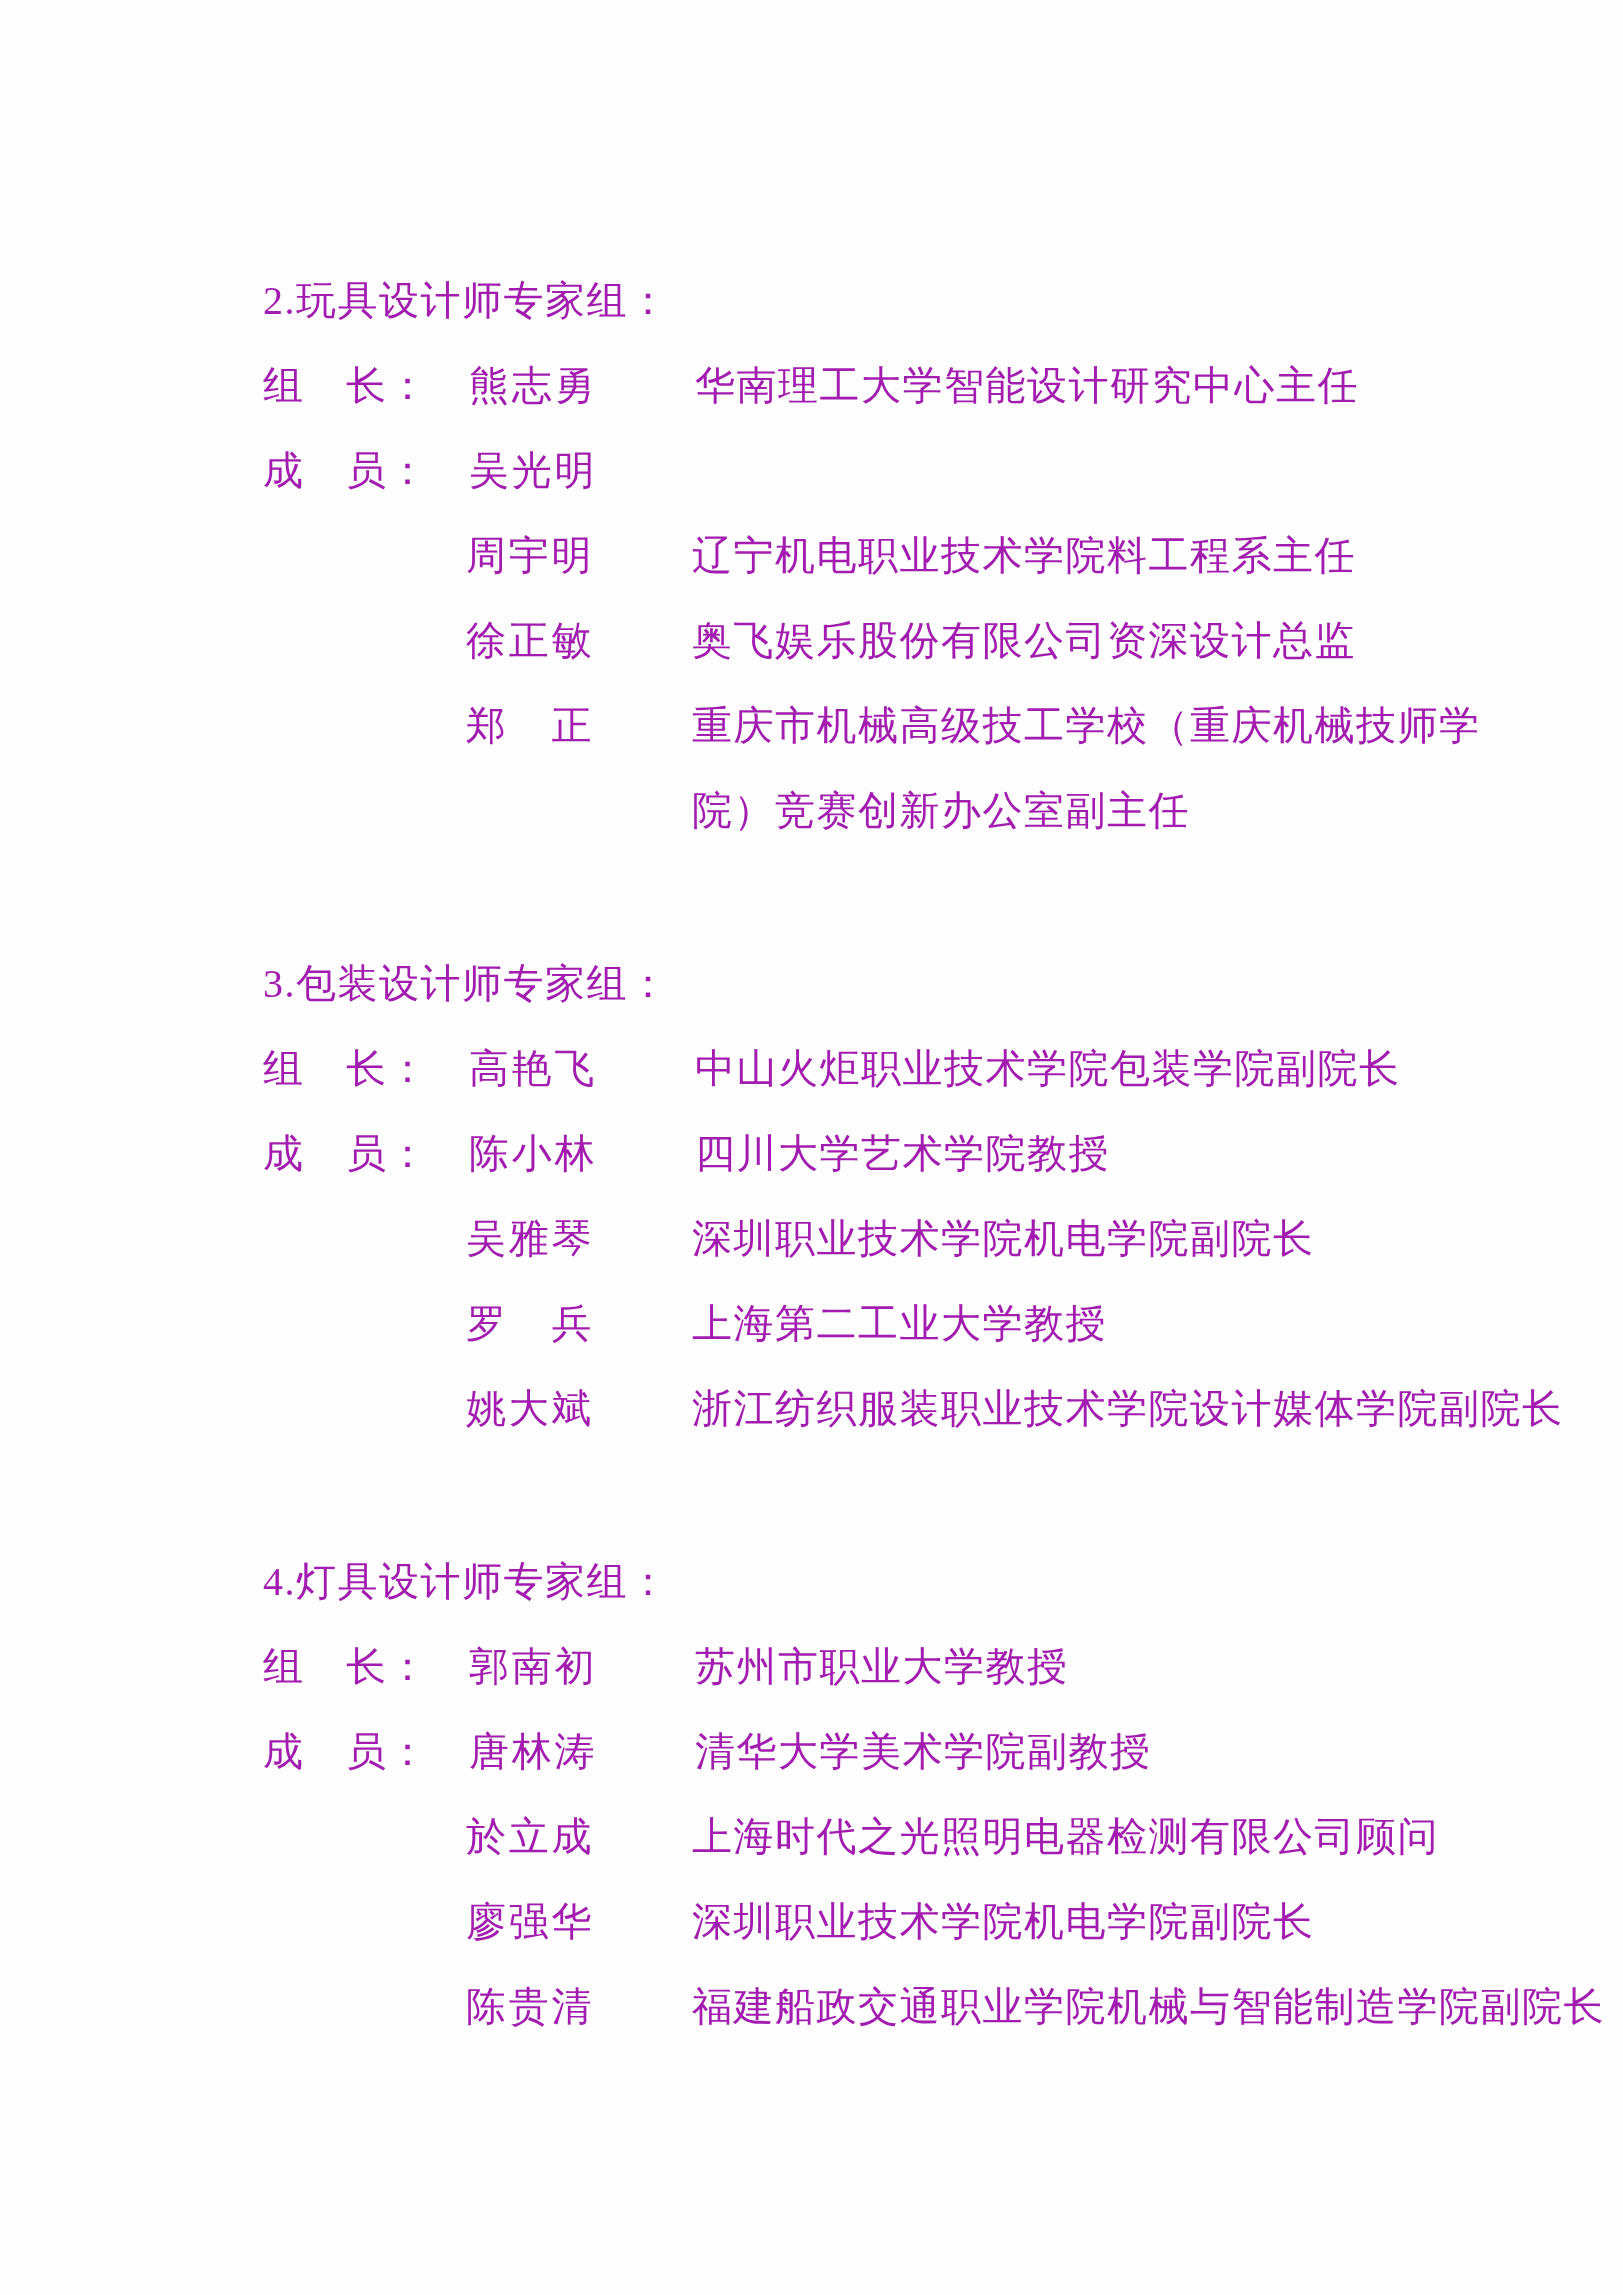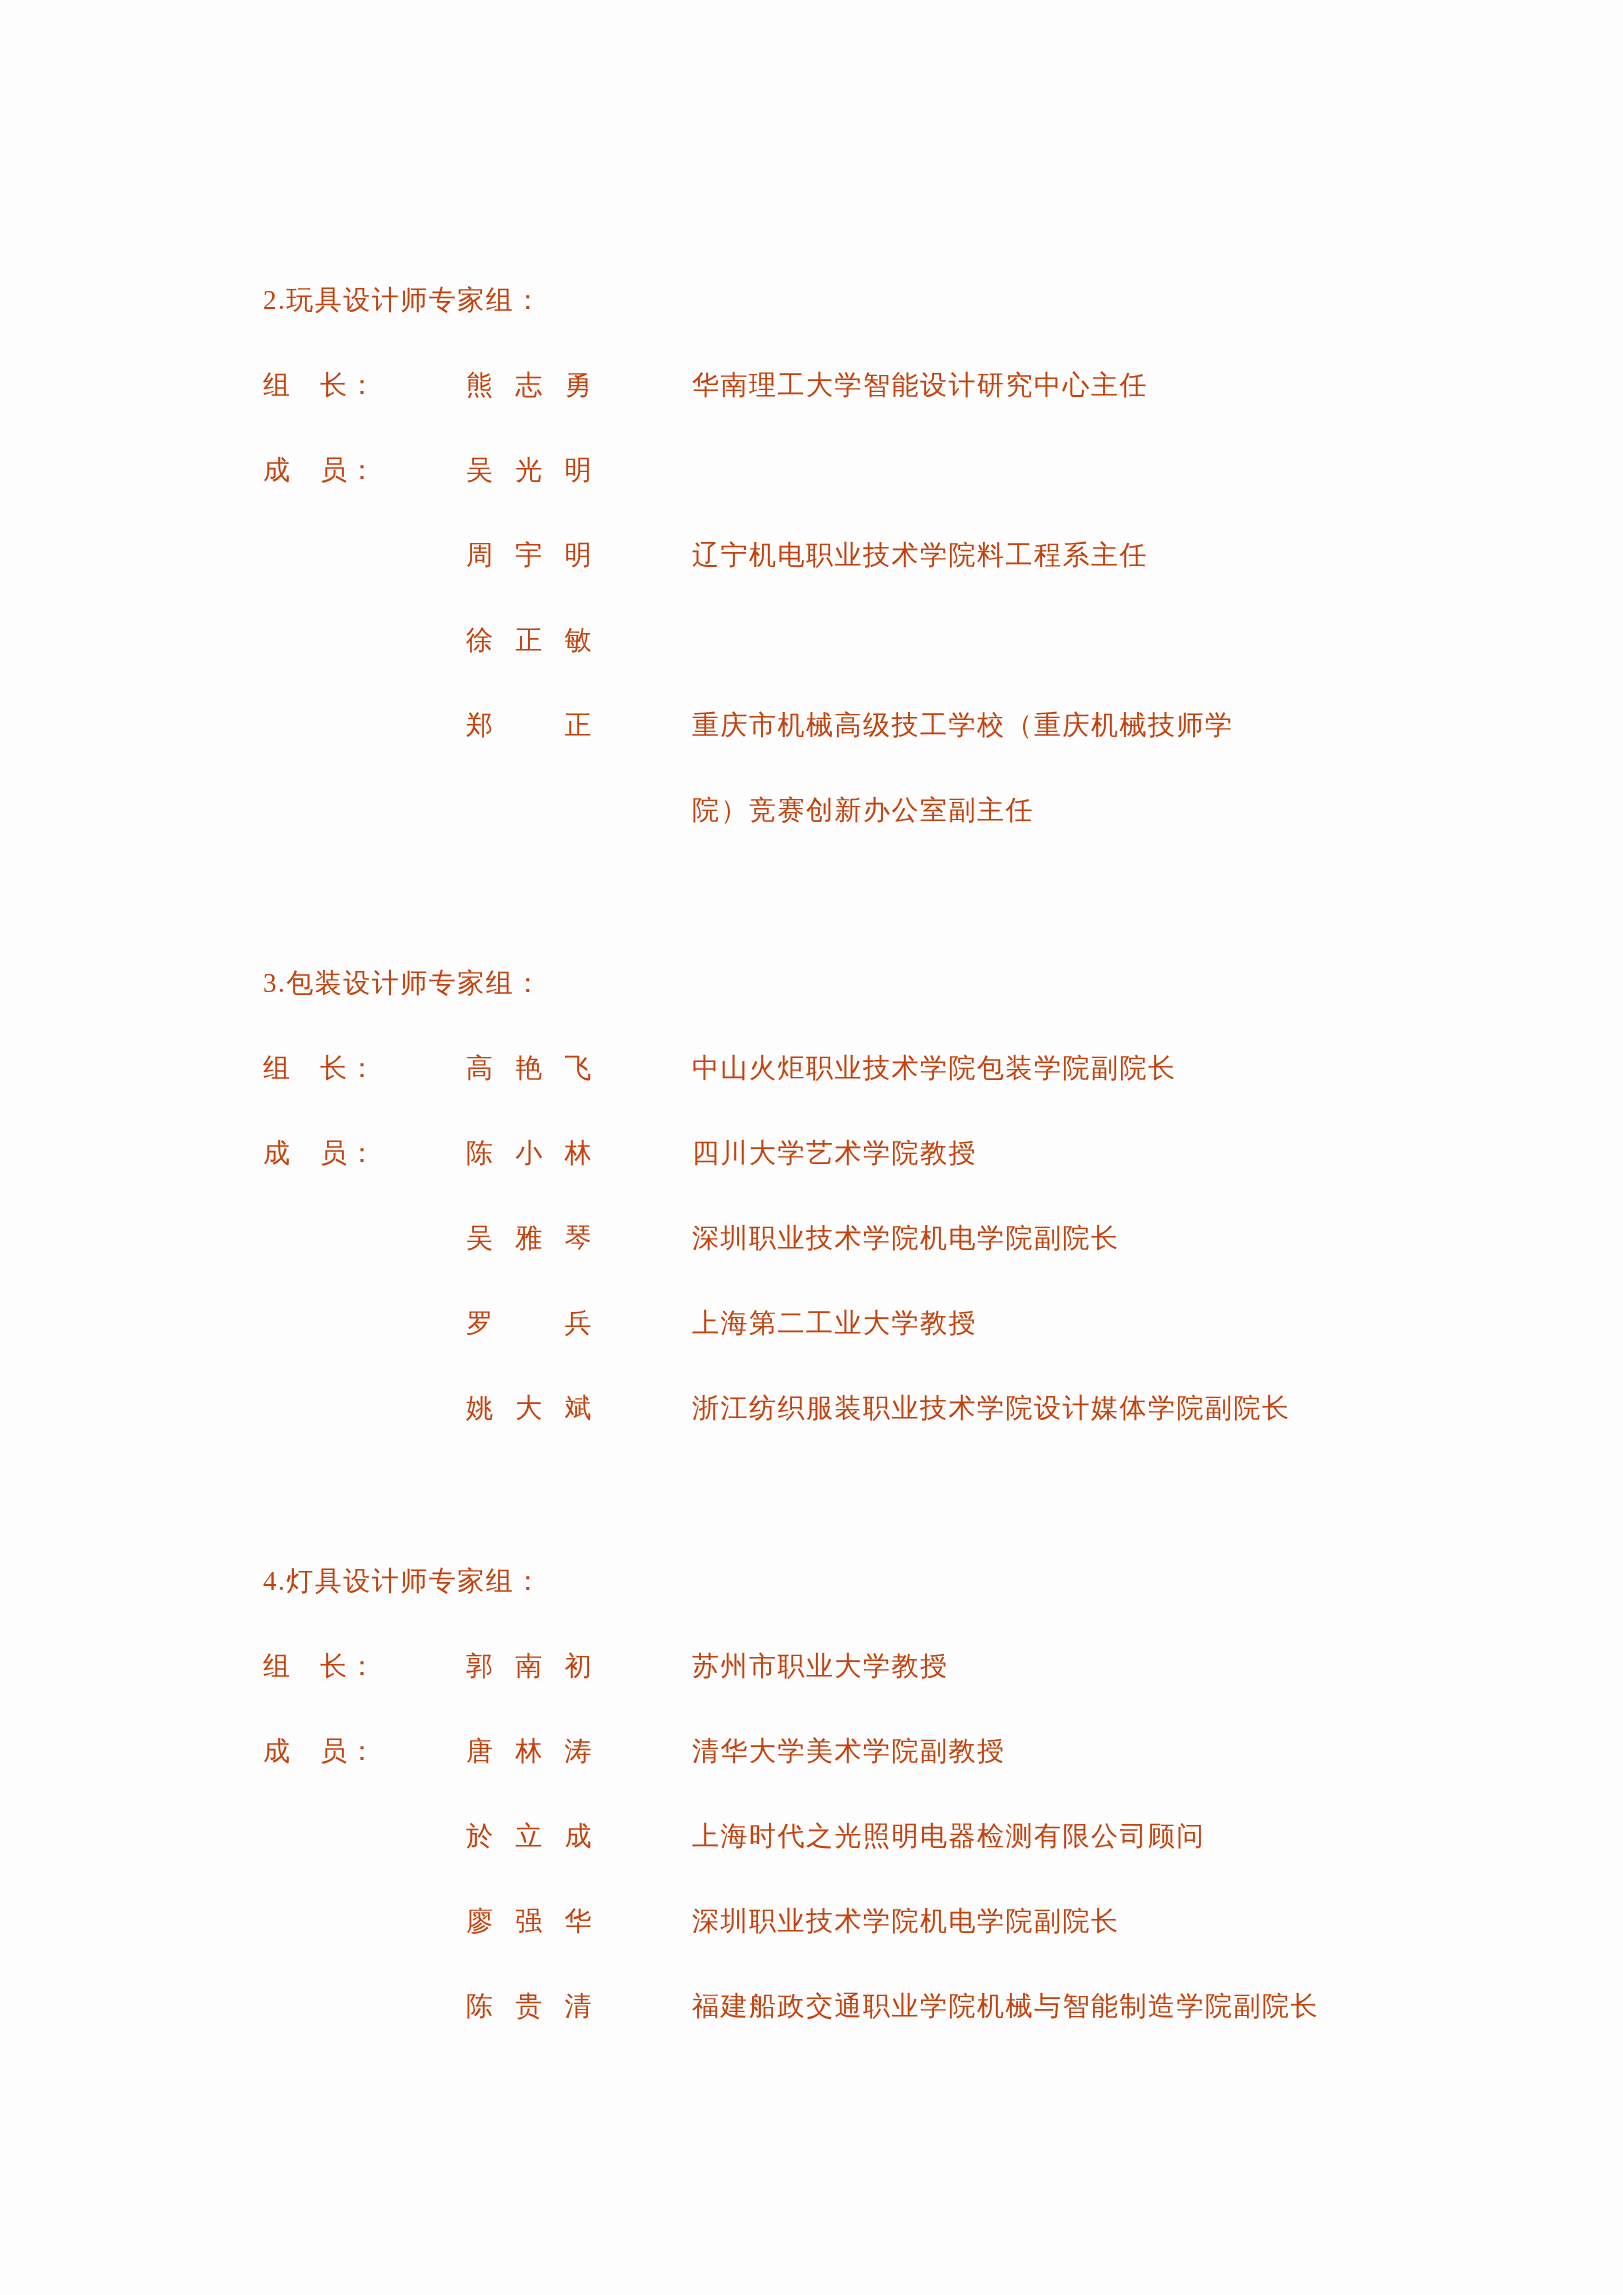--- a/index.html
+++ b/index.html
@@ -11,25 +11,25 @@
     height: 2295px;
     background: #fdfdfd;
     overflow: hidden;
   }
   .doc {
     box-sizing: border-box;
     width: 1623px;
     height: 1714px;
     padding: 258px 74px 0 263px;
     font-family: "Liberation Serif", "DejaVu Serif", serif;
-    font-size: 27px;
+    font-size: 40px;
     font-weight: 400;
     letter-spacing: 1.5px;
     line-height: 85px;
-    color: #c2410c;
+    color: #a21caf;
   }
   .section + .section {
     margin-top: 88px;
   }
   .section-title {
     white-space: nowrap;
   }
   .row {
     display: flex;
     align-items: flex-start;
@@ -81,20 +81,24 @@
       <span class="col-label"></span>
       <span class="col-name">周宇明</span>
       <span class="col-aff">
         <span class="aff-line">辽宁机电职业技术学院料工程系主任</span>
 
       </span>
     </div>
     <div class="row">
       <span class="col-label"></span>
       <span class="col-name">徐正敏</span>
+      <span class="col-aff">
+        <span class="aff-line">奥飞娱乐股份有限公司资深设计总监</span>
+
+      </span>
     </div>
     <div class="row">
       <span class="col-label"></span>
       <span class="col-name">郑　正</span>
       <span class="col-aff">
         <span class="aff-line">重庆市机械高级技工学校（重庆机械技师学</span>
         <span class="aff-line">院）竞赛创新办公室副主任</span>
       </span>
     </div>
   </div>

